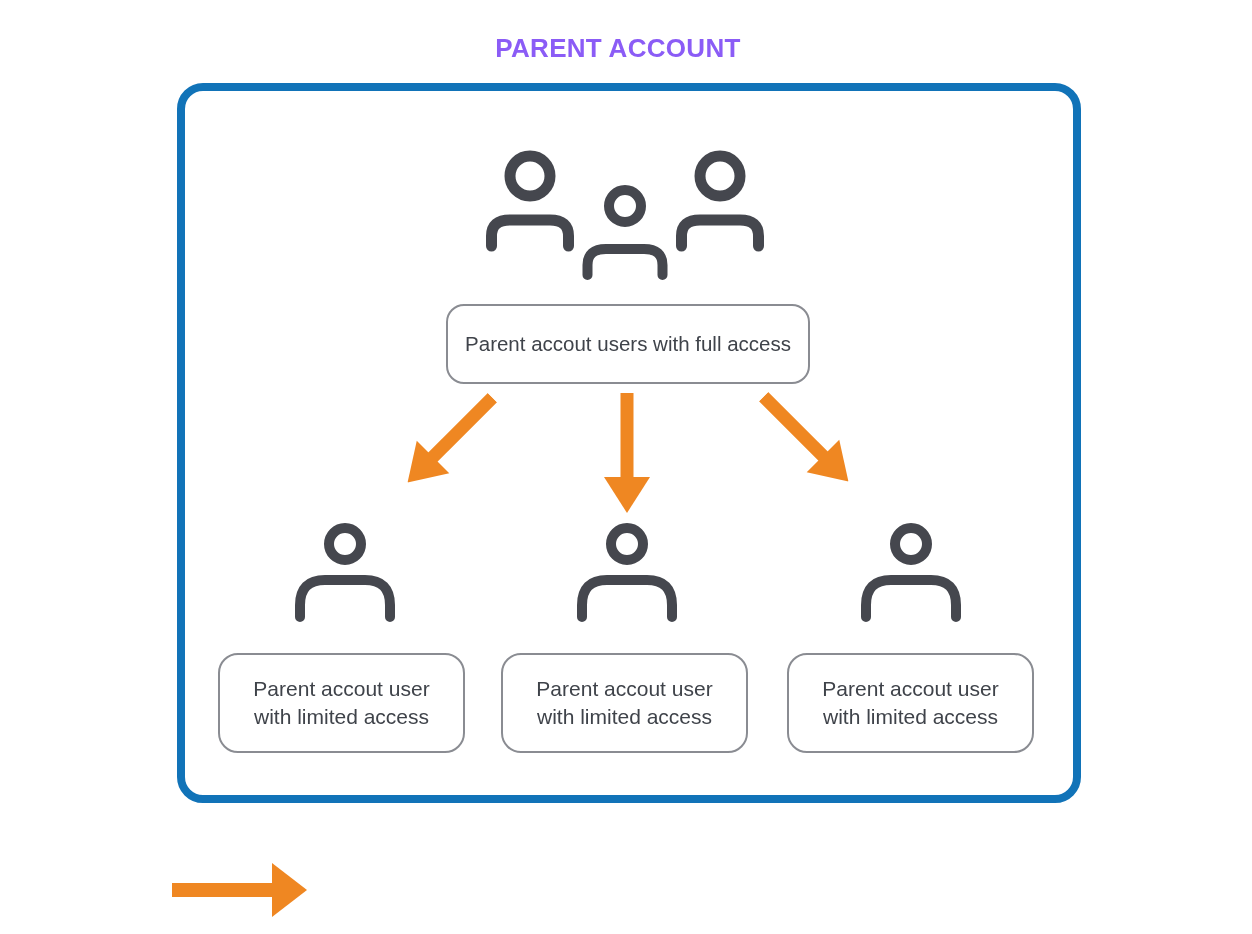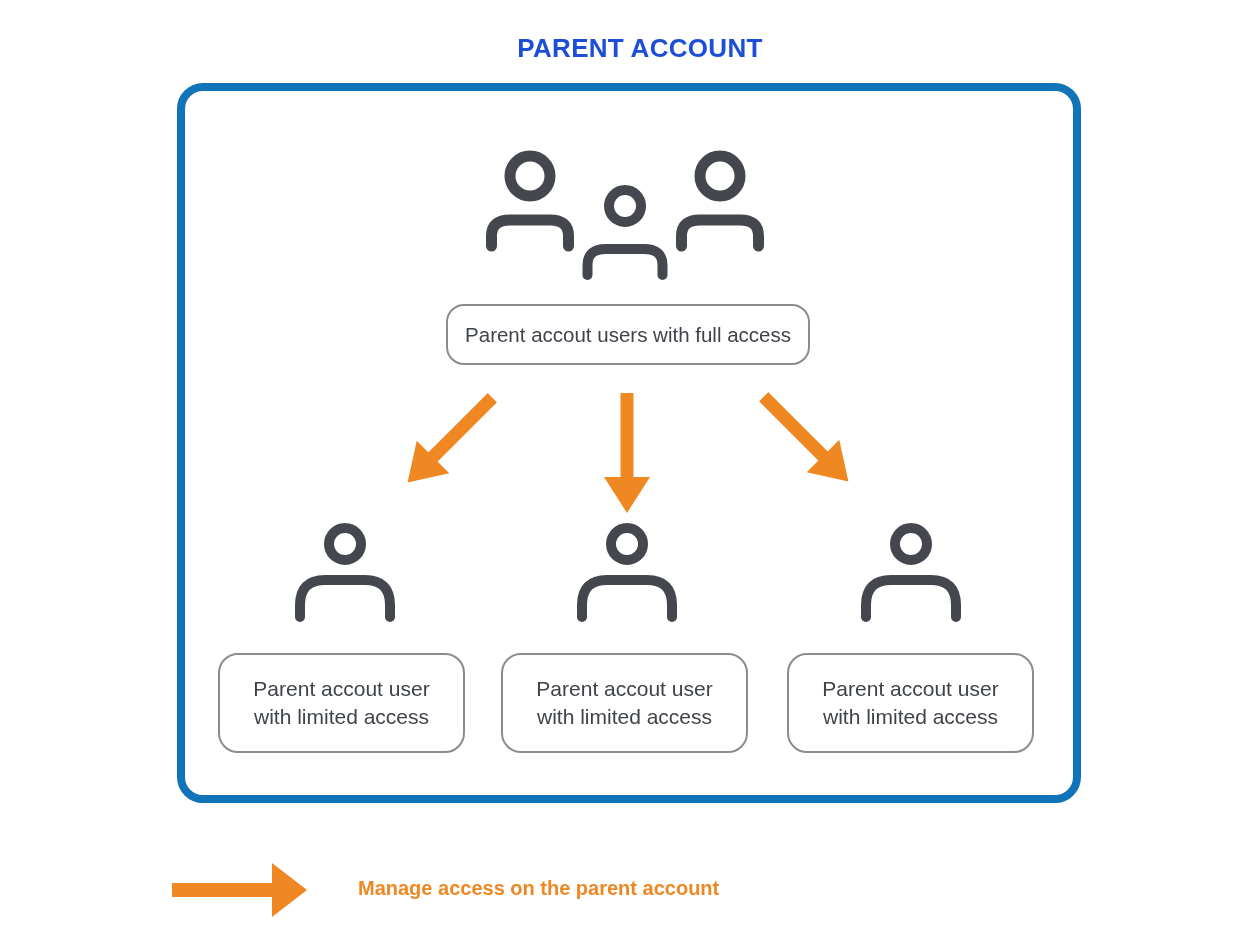--- a/index.html
+++ b/index.html
@@ -14,26 +14,26 @@
   body { font-family: "Liberation Sans", sans-serif; }
   .canvas {
     position: relative;
     width: 1252px;
     height: 934px;
     background: #ffffff;
     overflow: hidden;
   }
   .title {
     position: absolute;
-    left: 188px; top: 33px; width: 904px;
+    left: 166px; top: 33px; width: 904px;
     text-align: center;
     font-size: 26px;
     font-weight: 700;
     letter-spacing: 0.3px;
-    color: #1d4ed8;
+    color: #8b5cf6;
   }
   .account-box {
     position: absolute;
     left: 177px; top: 83px;
     width: 904px; height: 720px;
     border: 8px solid var(--border-blue);
     border-radius: 26px;
     background: #ffffff;
   }
   .icon { position: absolute; color: var(--icon-dark); }
@@ -47,21 +47,21 @@
     border: 2.5px solid var(--box-border-gray);
     display: flex;
     flex-direction: column;
     align-items: center;
     justify-content: center;
     color: var(--text-dark);
     text-align: center;
   }
   .full-pill {
     left: 446px; top: 304px;
-    width: 364px; height: 61px;
+    width: 364px; height: 80px;
     border-radius: 18px;
     font-size: 20.5px;
     white-space: nowrap;
   }
   .limited-pill {
     top: 653px;
     width: 247px; height: 100px;
     border-radius: 20px;
     font-size: 21px;
     line-height: 28px;
@@ -146,15 +146,14 @@
   </div>
   <div class="pill limited-pill limited-3">
     <span>Parent accout user</span>
     <span>with limited access</span>
   </div>
 
   <svg class="orange-arrow legend-arrow" width="135" height="54" viewBox="0 0 135 54">
     <rect x="0" y="20" width="102" height="14" fill="currentColor"></rect>
     <polygon points="100,0 100,54 135,27" fill="currentColor"></polygon>
   </svg>
-  <span class="legend-label">Manage access on the parent account</span>
 
 </div>
 
 </body></html>

